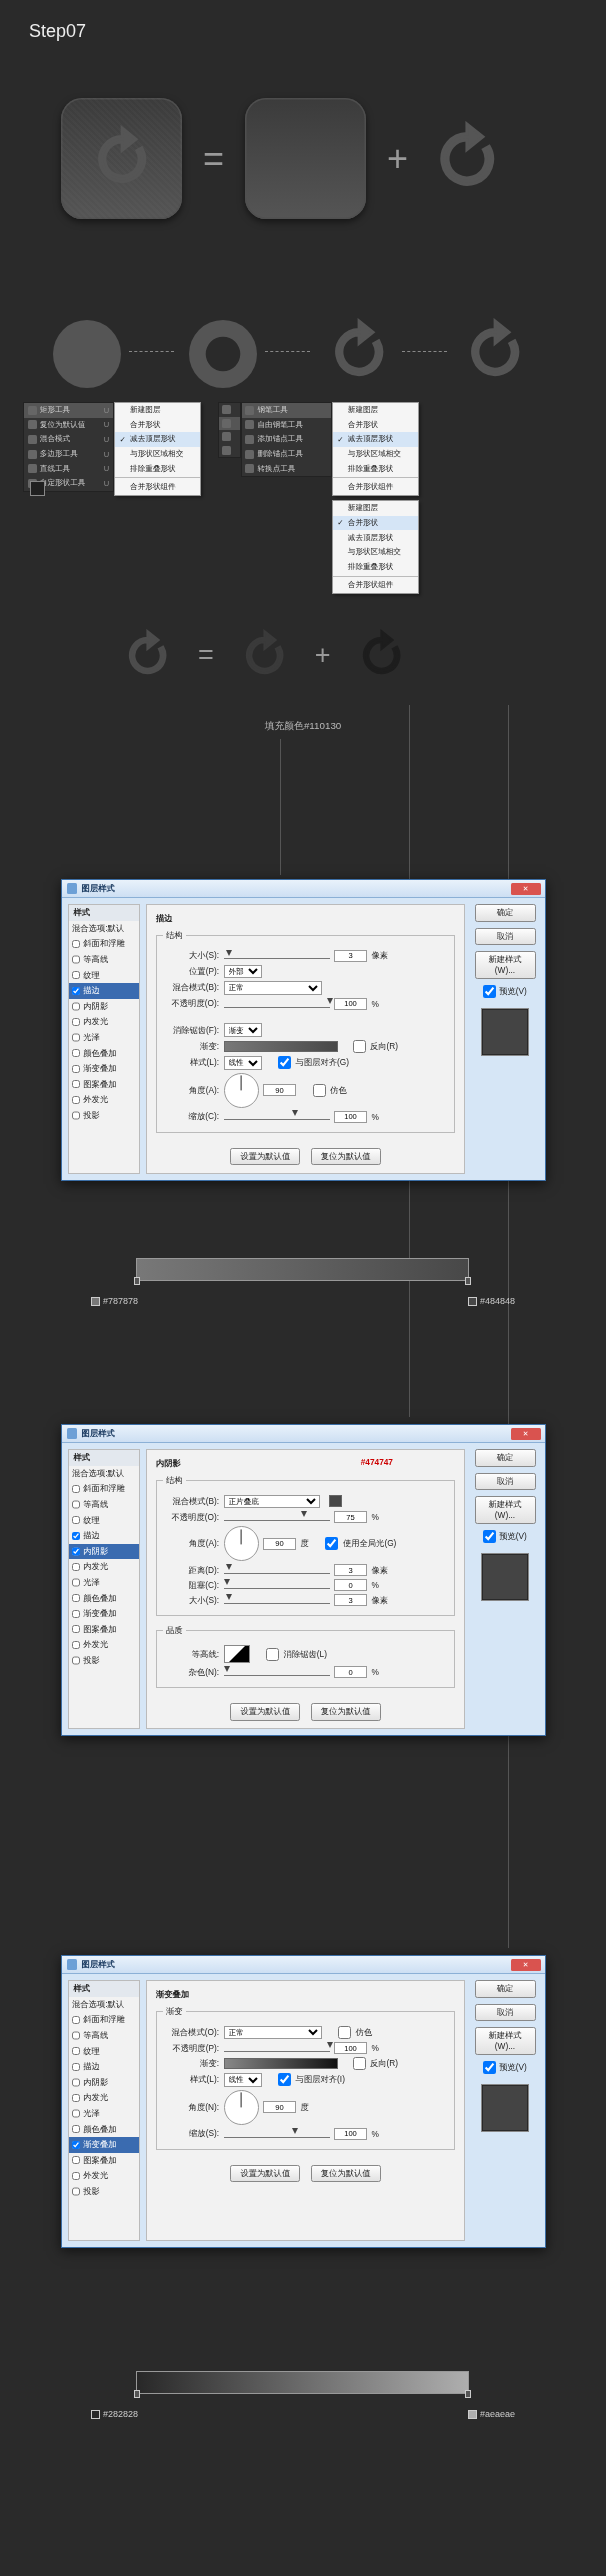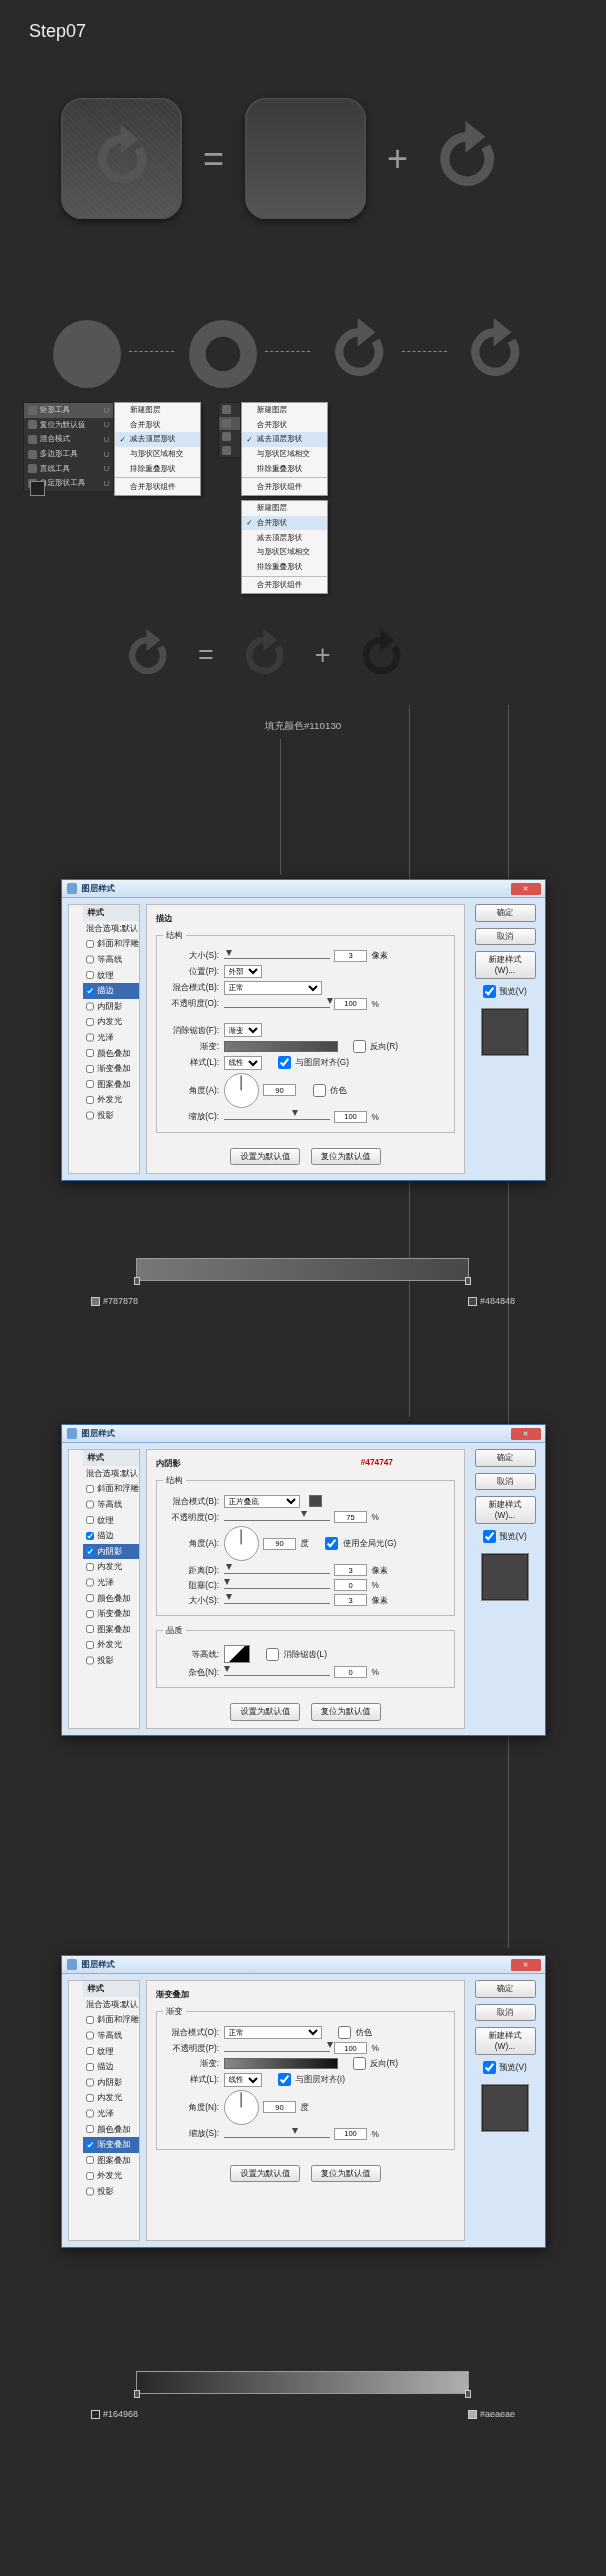--- a/index.html
+++ b/index.html
@@ -114,21 +114,21 @@
   .dlg .titlebar .spacer{flex:1;}
   .dlg .titlebar .close{
     width:30px;height:12px;background:#d9534f;border-radius:1.5px;
     display:flex;align-items:center;justify-content:center;color:#fff;font-size:6.8px;
   }
   .dlg .body{
     display:flex; padding:6px; gap:6px; min-height:273px;
   }
   .dlg .style-list{
     width:72px;background:#f2f2f2;border:0.8px solid #bbb;
-    display:flex;flex-direction:column;padding-left:14px;
+    display:flex;flex-direction:column;
   }
   .dlg .style-list .hdr{
     background:#e3e8ee;padding:2.3px 4.5px;font-weight:bold;
   }
   .dlg .style-list .row{
     display:flex;align-items:center;gap:3px;padding:2.3px 3px;white-space:nowrap;
   }
   .dlg .style-list .row.sel{background:#3a6bb0;color:#fff;}
   .dlg .style-list input[type=checkbox]{width:8.3px;height:8.3px;}
   .dlg .content{
@@ -315,20 +315,42 @@
       <div class="row sel">
           <span class="ico"></span>
         </div>
       <div class="row">
           <span class="ico"></span>
         </div>
       <div class="row">
           <span class="ico"></span>
         </div>
     </div>
+    <div class="dark-panel">
+      <div class="row sel">
+          <span class="ico"></span>
+          <span>钢笔工具</span>
+        </div>
+      <div class="row">
+          <span class="ico"></span>
+          <span>自由钢笔工具</span>
+        </div>
+      <div class="row">
+          <span class="ico"></span>
+          <span>添加锚点工具</span>
+        </div>
+      <div class="row">
+          <span class="ico"></span>
+          <span>删除锚点工具</span>
+        </div>
+      <div class="row">
+          <span class="ico"></span>
+          <span>转换点工具</span>
+        </div>
+    </div>
     <div style="display:flex;flex-direction:column;">
       <div class="light-menu">
         <div class="row">
             <span class="ck"></span>
             <span>新建图层</span>
           </div>
         <div class="row">
             <span class="ck"></span>
             <span>合并形状</span>
           </div>
@@ -626,21 +648,21 @@
           <span>投影</span>
         </div>
     </div>
 
     <div class="content">
       <div class="section-title">内阴影</div>
       <fieldset>
         <legend>结构</legend>
         <div class="form-row">
             <label>混合模式(B):</label>
-            <select style="width:76px"><option>正片叠底</option></select>
+            <select style="width:96px"><option>正片叠底</option></select>
             <span style="width:13.6px;height:12px;background:#474747;border:0.8px solid #666;margin-left:4.5px;"></span>
           </div>
         <div class="form-row">
             <label>不透明度(O):</label>
             <div class="slider">
               <div class="thumb" style="left:73%"></div>
             </div>
             <input type="text" value="75" style="">
             <span>%</span>
           </div>
@@ -847,16 +869,16 @@
       <div class="preview-box"></div>
     </div>
   </div>
 </div>
 
 <div class="grad-strip grad-3">
   <div class="stop l"></div>
     <div class="stop r"></div>
 </div>
 <div class="grad-labels grad-3-labels">
-  <span><span class="sw" style="background:#282828"></span><span>#164968</span></span>
+  <span><span class="sw" style="background:#282828"></span><span>#282828</span></span>
   <span><span class="sw" style="background:#aeaeae"></span><span>#aeaeae</span></span>
 </div>
 
 
 </body></html>

